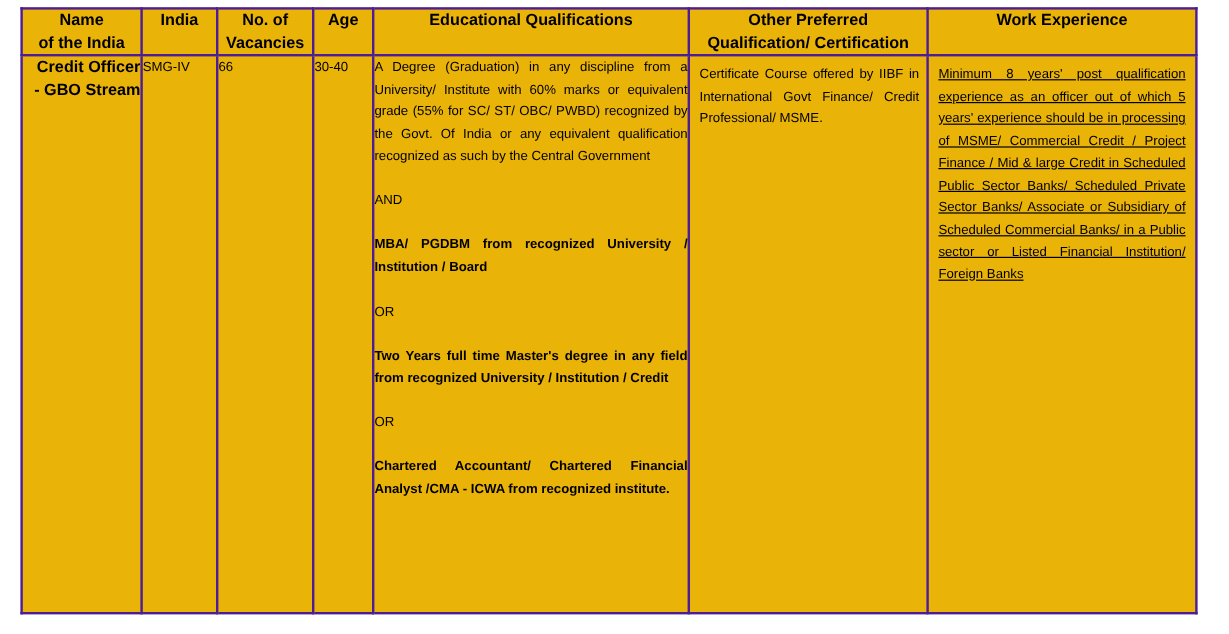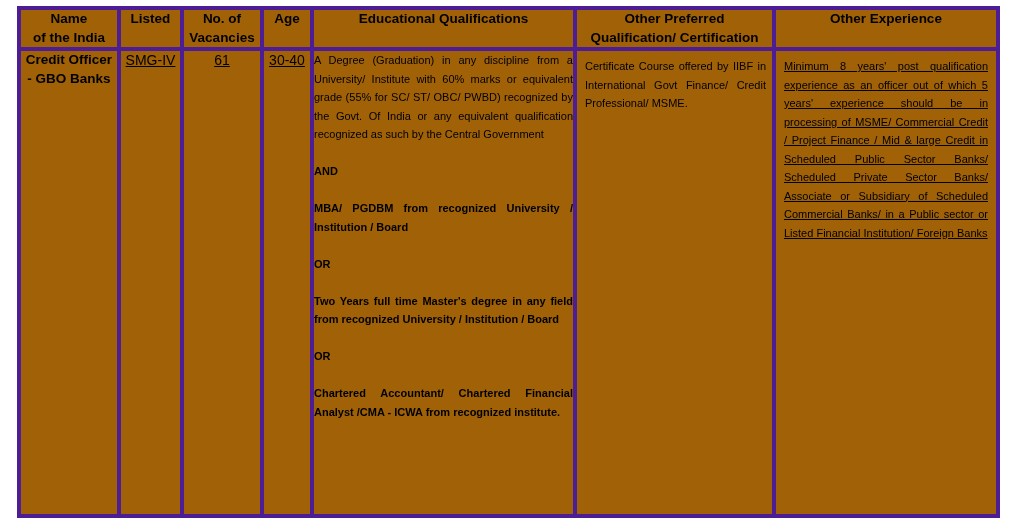--- a/index.html
+++ b/index.html
@@ -27,24 +27,24 @@
     left: 17px;
     top: 6px;
     width: 979px;
     border-collapse: collapse;
     table-layout: fixed;
     background: #ffffff;
   }
 
   table.vacancy-table td,
   table.vacancy-table th {
-    border: 4px solid #4c1d95;
+    border: 2px solid #4c1d95;
     padding: 0;
     vertical-align: top;
-    background: #a16207;
+    background: #eab308;
   }
 
   
   thead th {
     text-align: center;
     font-weight: bold;
     font-size: 13.5px;
     line-height: 18.5px;
     padding: 5px 4px 6px 4px;
     vertical-align: top;
@@ -59,51 +59,49 @@
   col.c-age   { width: 50px; }
   col.c-edu   { width: 263px; }
   col.c-other { width: 199px; }
   col.c-work  { width: 224px; }
 
   
   .cell-name {
     font-weight: bold;
     font-size: 13.5px;
     line-height: 18.5px;
-    text-align: center;
+    text-align: right;
     padding: 5px 3px 4px 6px;
   }
   .cell-name .nm-line { display: block; white-space: nowrap; }
 
   .cell-center {
-    font-size: 14px;
+    font-size: 11px;
     line-height: 18.5px;
-    text-align: center;
     padding: 5px 3px 4px 3px;
-    text-decoration: underline;
   }
 
   .cell-para {
     font-size: 11px;
     line-height: 18.5px;
     text-align: justify;
     text-justify: inter-word;
     padding: 6px 7px 8px 8px;
   }
   .cell-para.work  { padding: 6px 8px 8px 8px; text-decoration: underline; }
   .cell-para.other { padding: 6px 6px 8px 8px; }
 
   .para {
     margin: 0;
     text-align: justify;
     text-justify: inter-word;
   }
   .para + .para { margin-top: 18.5px; font-weight: bold; }
   .para.kw {
-    font-weight: bold;
+    font-weight: normal;
     text-align: left;
   }
   
 
   
   tbody td { height: 449px; }
 </style>
 </head>
 <body>
 
@@ -120,62 +118,62 @@
       <col class="c-work">
     </colgroup>
 
     <thead>
       <tr>
         <th>
           <span class="hdr-line">Name</span>
           <span class="hdr-line">of the India</span>
         </th>
         <th>
-          <span class="hdr-line">Listed</span>
+          <span class="hdr-line">India</span>
         </th>
         <th>
           <span class="hdr-line">No. of</span>
           <span class="hdr-line">Vacancies</span>
         </th>
         <th>
           <span class="hdr-line">Age</span>
         </th>
         <th>
           <span class="hdr-line">Educational Qualifications</span>
         </th>
         <th>
           <span class="hdr-line">Other Preferred</span>
           <span class="hdr-line">Qualification/ Certification</span>
         </th>
         <th>
-          <span class="hdr-line">Other Experience</span>
+          <span class="hdr-line">Work Experience</span>
         </th>
       </tr>
     </thead>
 
     <tbody>
       <tr>
 
         <td class="cell-name">
           <span class="nm-line">Credit Officer</span>
-          <span class="nm-line">- GBO Banks</span>
+          <span class="nm-line">- GBO Stream</span>
         </td>
 
         <td class="cell-center">SMG-IV</td>
 
-        <td class="cell-center">61</td>
+        <td class="cell-center">66</td>
 
         <td class="cell-center">30-40</td>
 
         <td class="cell-para edu">
           <p class="para">A Degree (Graduation) in any discipline from a University/ Institute with 60% marks or equivalent grade (55% for SC/ ST/ OBC/ PWBD) recognized by the Govt. Of India or any equivalent qualification recognized as such by the Central Government</p>
           <p class="para kw">AND</p>
           <p class="para">MBA/ PGDBM from recognized University / Institution / Board</p>
           <p class="para kw">OR</p>
-          <p class="para">Two Years full time Master's degree in any field from recognized University / Institution / Board</p>
+          <p class="para">Two Years full time Master's degree in any field from recognized University / Institution / Credit</p>
           <p class="para kw">OR</p>
           <p class="para">Chartered Accountant/ Chartered Financial Analyst /CMA - ICWA from recognized institute.</p>
         </td>
 
         <td class="cell-para other">
           <p class="para">Certificate Course offered by IIBF in International Govt Finance/ Credit Professional/ MSME.</p>
         </td>
 
         <td class="cell-para work">
           <p class="para">Minimum 8 years' post qualification experience as an officer out of which 5 years' experience should be in processing of MSME/ Commercial Credit / Project Finance / Mid &amp; large Credit in Scheduled Public Sector Banks/ Scheduled Private Sector Banks/ Associate or Subsidiary of Scheduled Commercial Banks/ in a Public sector or Listed Financial Institution/ Foreign Banks</p>

